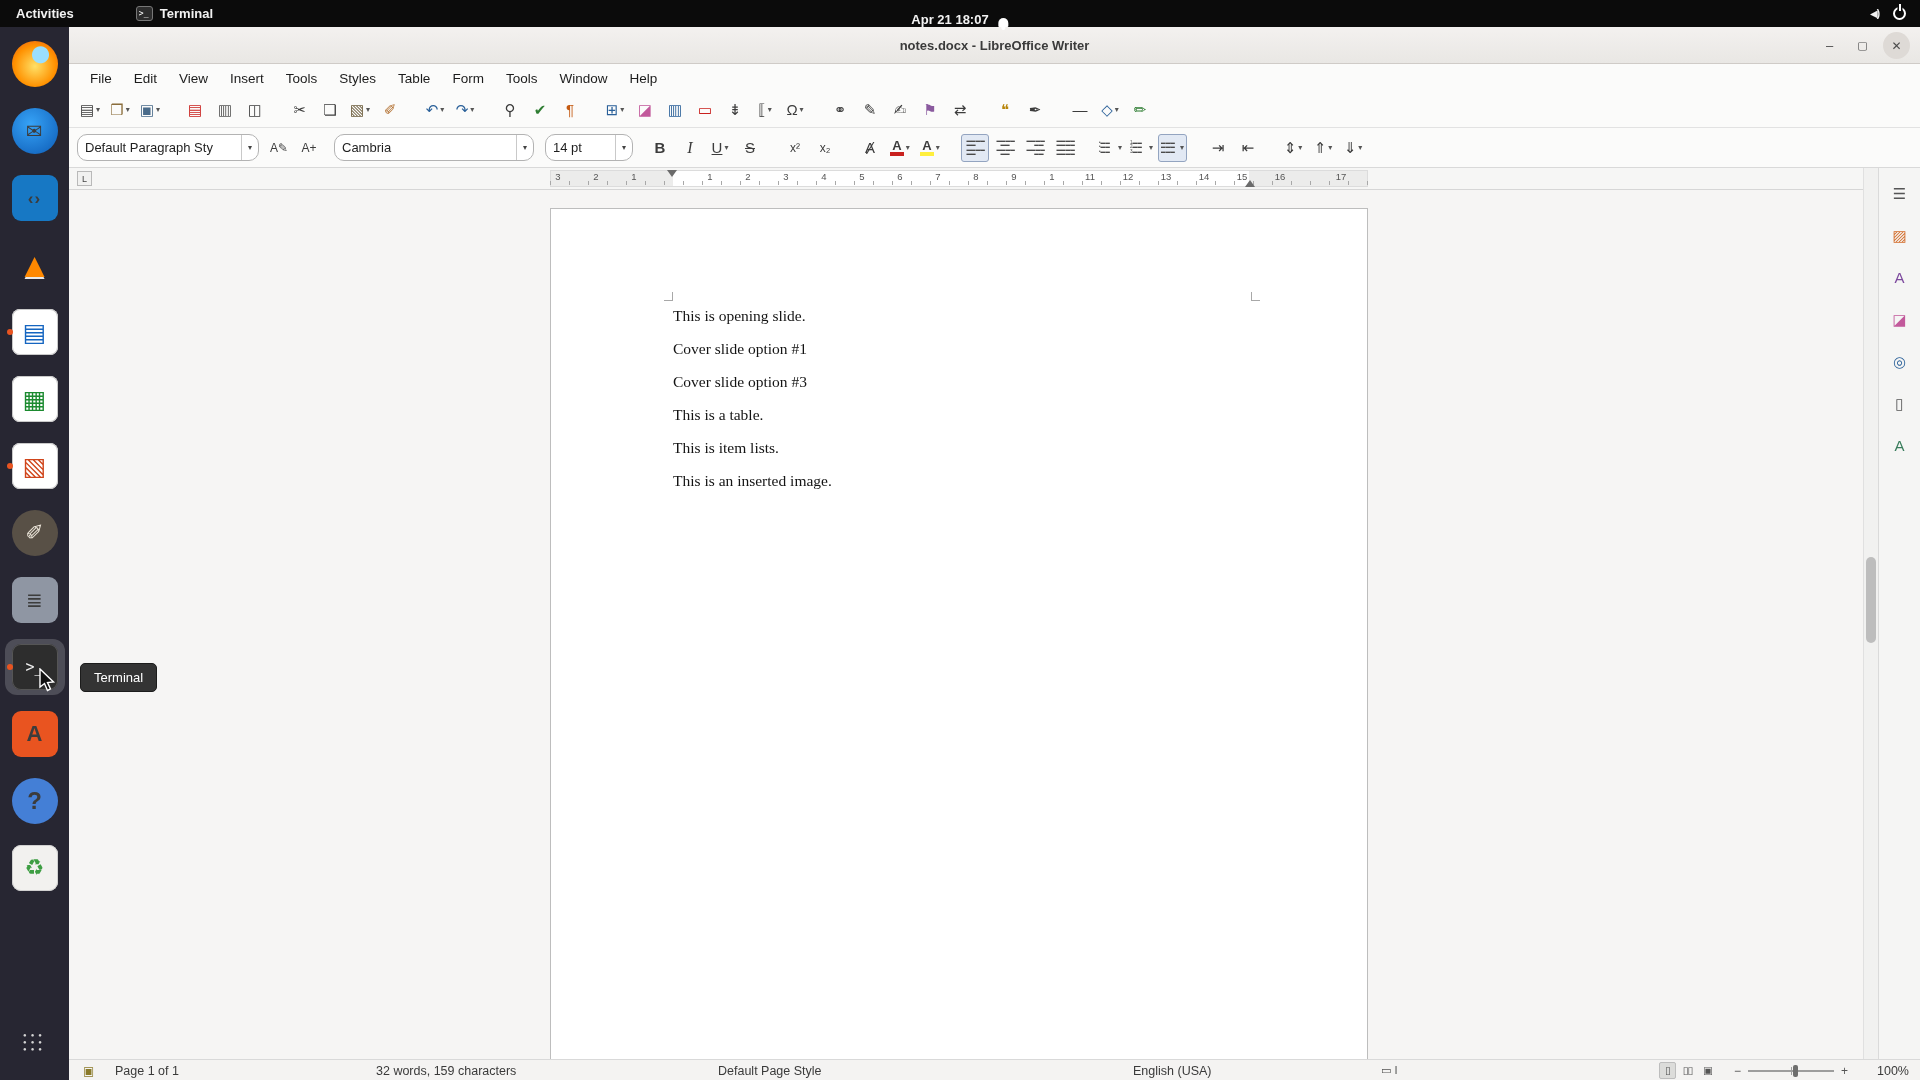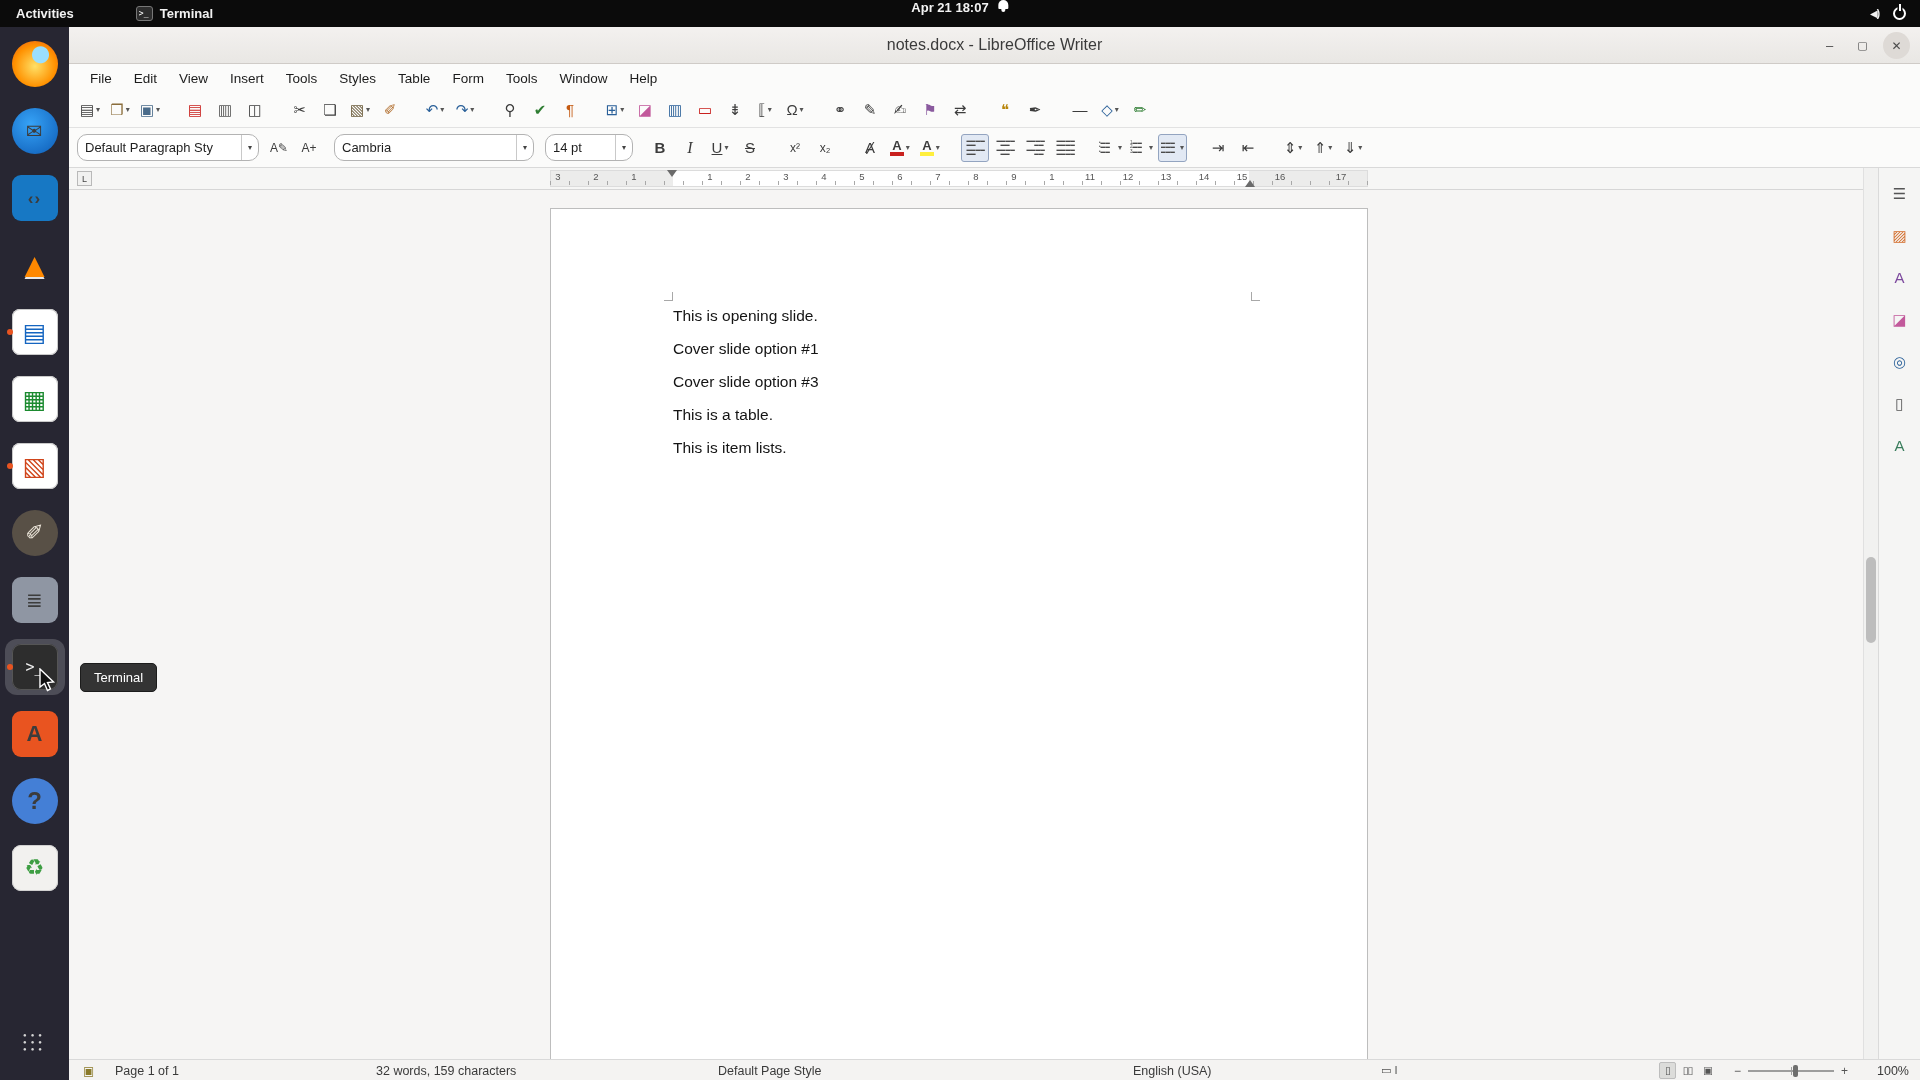--- a/index.html
+++ b/index.html
@@ -6,21 +6,21 @@
   html,body{width:1920px;height:1080px;overflow:hidden}
   body{position:relative;background:#3a3a3a;font-family:"Liberation Sans","DejaVu Sans",sans-serif;-webkit-font-smoothing:antialiased}
 
   
   .topbar{position:absolute;left:0;top:0;width:1920px;height:27px;background:#0b0b0b;color:#f2f2f2;
           display:flex;align-items:center;font-size:13px;font-weight:600;z-index:50}
   .tb-activities{padding:0 16px;height:100%;display:flex;align-items:center;cursor:default}
   .tb-app{display:flex;align-items:center;gap:7px;margin-left:46px;height:100%}
   .tb-appicon{width:17px;height:15px;background:#2d2d2d;border:1px solid #777;border-radius:3px;
               font-family:"DejaVu Sans Mono",monospace;font-size:8px;line-height:13px;text-align:left;padding-left:2px;color:#fff;font-weight:400}
-  .tb-clock{position:absolute;left:50%;transform:translateX(-50%);display:flex;align-items:flex-start;height:100%}
+  .tb-clock{position:absolute;left:50%;transform:translateX(-50%);display:flex;align-items:flex-end;height:100%}
   .bell{position:relative;width:10px;height:9px;background:#fff;border-radius:5px 5px 1px 1px;margin-left:10px}
   .bell::after{content:'';position:absolute;left:50%;bottom:-3px;transform:translateX(-50%);width:4px;height:3px;background:#fff;border-radius:0 0 3px 3px}
   .tb-right{margin-left:auto;display:flex;align-items:center;gap:14px;padding-right:14px}
   .vol{font-size:10px;letter-spacing:-1px}
   .pwr{width:13px;height:13px;border:2px solid #fff;border-radius:50%;position:relative}
   .pwr::after{content:'';position:absolute;left:50%;top:-5px;transform:translateX(-50%);width:2px;height:7px;background:#fff;box-shadow:0 0 0 1.5px #0b0b0b}
 
   
   .dock{position:absolute;left:0;top:27px;bottom:0;width:69px;background:rgba(38,37,50,0.96);z-index:40}
   .dock-list{display:flex;flex-direction:column;align-items:center;height:100%;width:100%;padding-top:9px}
@@ -47,21 +47,21 @@
 
   .tooltip{position:absolute;left:80px;top:663px;background:#343434;color:#fff;font-size:13px;
            padding:6px 13px;border-radius:5px;border:1px solid #1c1c1c;z-index:60}
 
   .cursor{position:absolute;left:38px;top:668px;z-index:70;pointer-events:none}
 
   
   .window{position:absolute;left:69px;top:27px;width:1851px;height:1053px;background:#fff;display:flex;flex-direction:column;z-index:10}
   .titlebar{position:relative;height:37px;background:linear-gradient(#f3f1ef,#e9e7e4);border-bottom:1px solid #cfcbc7;
             display:flex;align-items:center;justify-content:center}
-  .title{font-size:16px;font-weight:normal;color:#3b3b3b}
+  .title{font-size:13px;font-weight:bold;color:#3b3b3b}
   .winbtn{position:absolute;top:5px;width:27px;height:27px;display:flex;align-items:center;justify-content:center;
           font-size:13px;color:#4a4a4a;border-radius:50%;cursor:pointer}
   .winbtn.min{right:77px}.winbtn.max{right:44px;font-size:11px}
   .winbtn.close{right:10px;background:#dedad6;font-size:12px}
 
   .menubar{height:28px;display:flex;align-items:center;background:#fbfbfa;padding-left:10px}
   .menu-item{padding:3px 11px;font-size:13.5px;color:#1c1c1c;border-radius:3px;cursor:pointer}
 
   .toolbar{display:flex;align-items:center;background:#fbfbfa;border-bottom:1px solid #e2e2e2;padding:0 6px}
   .tb1{height:36px}
@@ -109,21 +109,21 @@
   .indent-marker.left{left:598px;top:2px;border-left:5px solid rgba(0,0,0,0);border-right:5px solid rgba(0,0,0,0);border-top:7px solid #6b6b6b}
   .indent-marker.right{left:1176px;bottom:2px;border-left:5px solid rgba(0,0,0,0);border-right:5px solid rgba(0,0,0,0);border-bottom:7px solid #6b6b6b}
 
   
   .docarea{position:relative;flex:1;background:#f6f5f4;overflow:hidden}
   .page{position:absolute;left:481px;top:18px;width:818px;height:900px;background:#fff;border:1px solid #bdbdbd}
   .corner{position:absolute;width:9px;height:9px}
   .corner.tl{left:113px;top:83px;border-right:1px solid #a8a8a8;border-bottom:1px solid #a8a8a8}
   .corner.tr{left:700px;top:83px;border-left:1px solid #a8a8a8;border-bottom:1px solid #a8a8a8}
   .doc-text{position:absolute;left:122px;top:90px;width:578px}
-  .doc-line{font-family:Liberation Sans, sans-serif;font-size:15.5px;line-height:33px;color:#141414;cursor:text}
+  .doc-line{font-family:Liberation Serif, serif;font-size:15.5px;line-height:33px;color:#141414;cursor:text}
 
   .vscroll{position:absolute;right:42px;top:141px;bottom:21px;width:15px;background:#f1f1f0;border-left:1px solid #e0e0e0;z-index:12}
   .vthumb{position:absolute;left:2px;right:2px;top:389px;height:86px;background:#bdbdbd;border-radius:7px;cursor:pointer}
 
   .sidebar{position:absolute;right:0;top:141px;bottom:21px;width:42px;background:#f5f5f4;border-left:1px solid #dadada;z-index:12;
            display:flex;flex-direction:column;align-items:center;padding-top:4px}
   .sbtn{width:32px;height:32px;margin:5px 0;border-radius:4px;display:flex;align-items:center;justify-content:center;cursor:pointer}
   .sbtn .glyph{font-size:15px;color:#5a5a5a}
 
   
@@ -658,20 +658,21 @@
 
           <p class="doc-line">Cover slide option #1</p>
 
           <p class="doc-line">Cover slide option #3</p>
 
 
           <p class="doc-line">This is a table.</p>
 
           <p class="doc-line">This is item lists.</p>
 
+          <p class="doc-line">This is an inserted image.</p>
 
         </div>
     </div>
   </div>
 
   <div class="vscroll">
     <div class="vthumb"></div>
   </div>
 
   <div class="sidebar">

